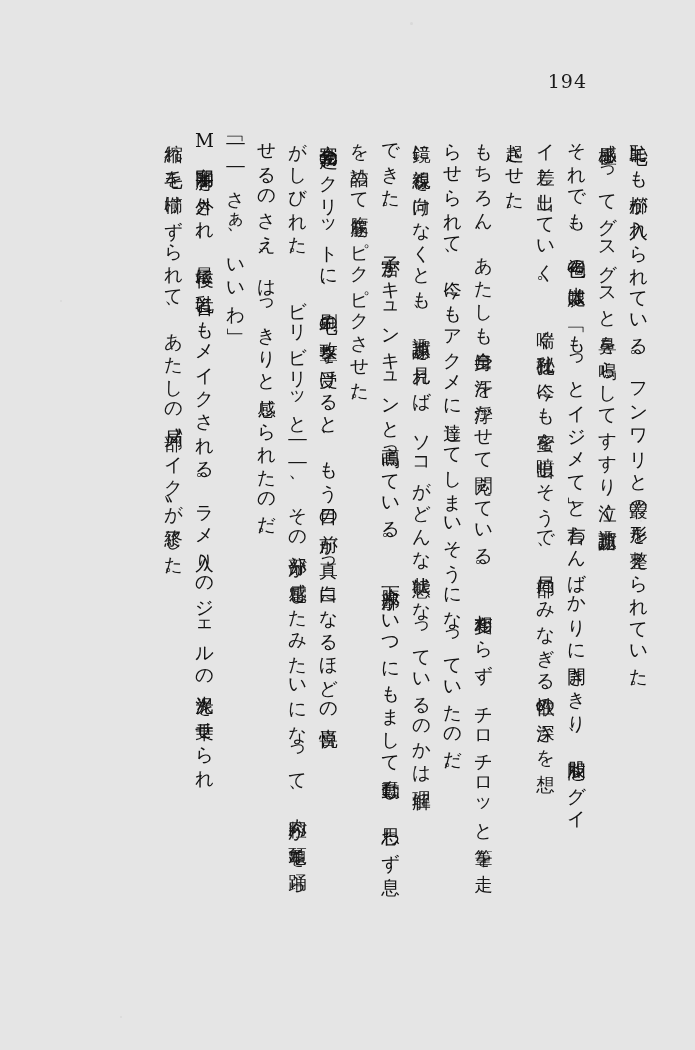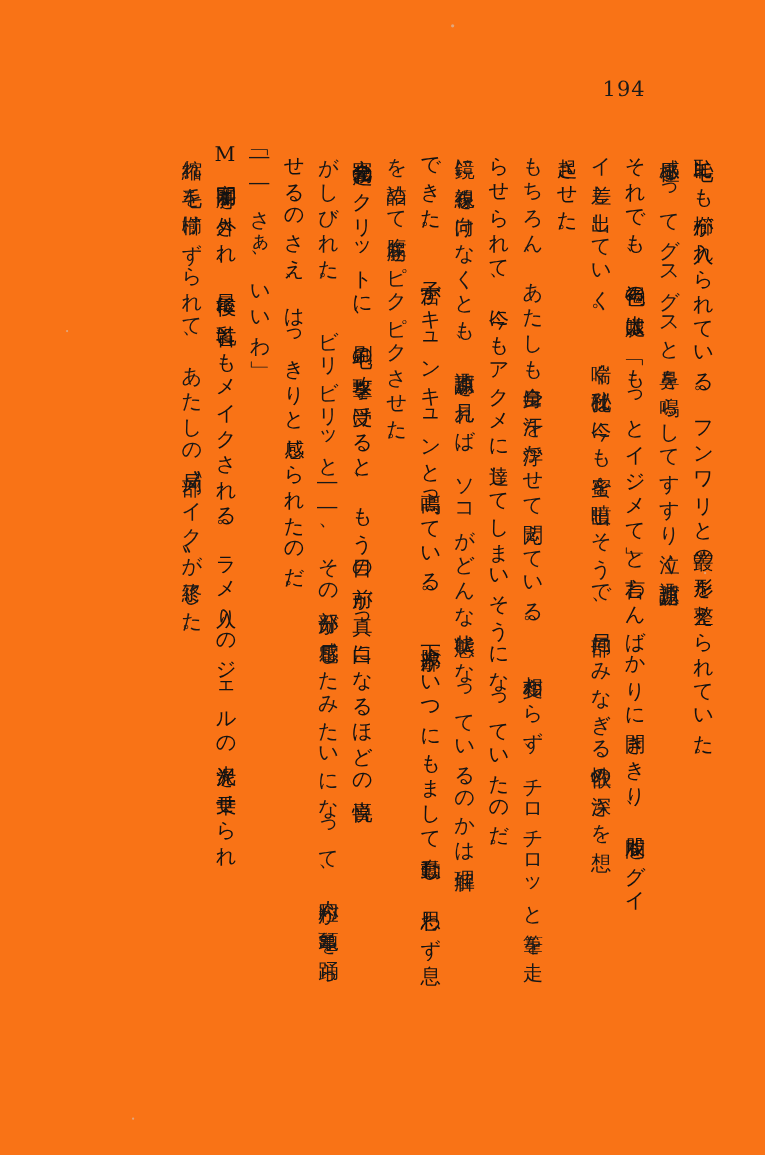--- a/index.html
+++ b/index.html
@@ -4,21 +4,21 @@
 <style>
   html, body {
     margin: 0;
     padding: 0;
     background: #ffffff;
   }
   #page {
     position: relative;
     width: 695px;
     height: 1050px;
-    background: #f97316;
+    background: #e5e5e5;
     overflow: hidden;
     font-family: "DejaVu Serif", "Liberation Serif", serif;
     color: #111111;
   }
   
   #page-number {
     position: absolute;
     top: 70px;
     right: 108px;
     font-size: 19px;

